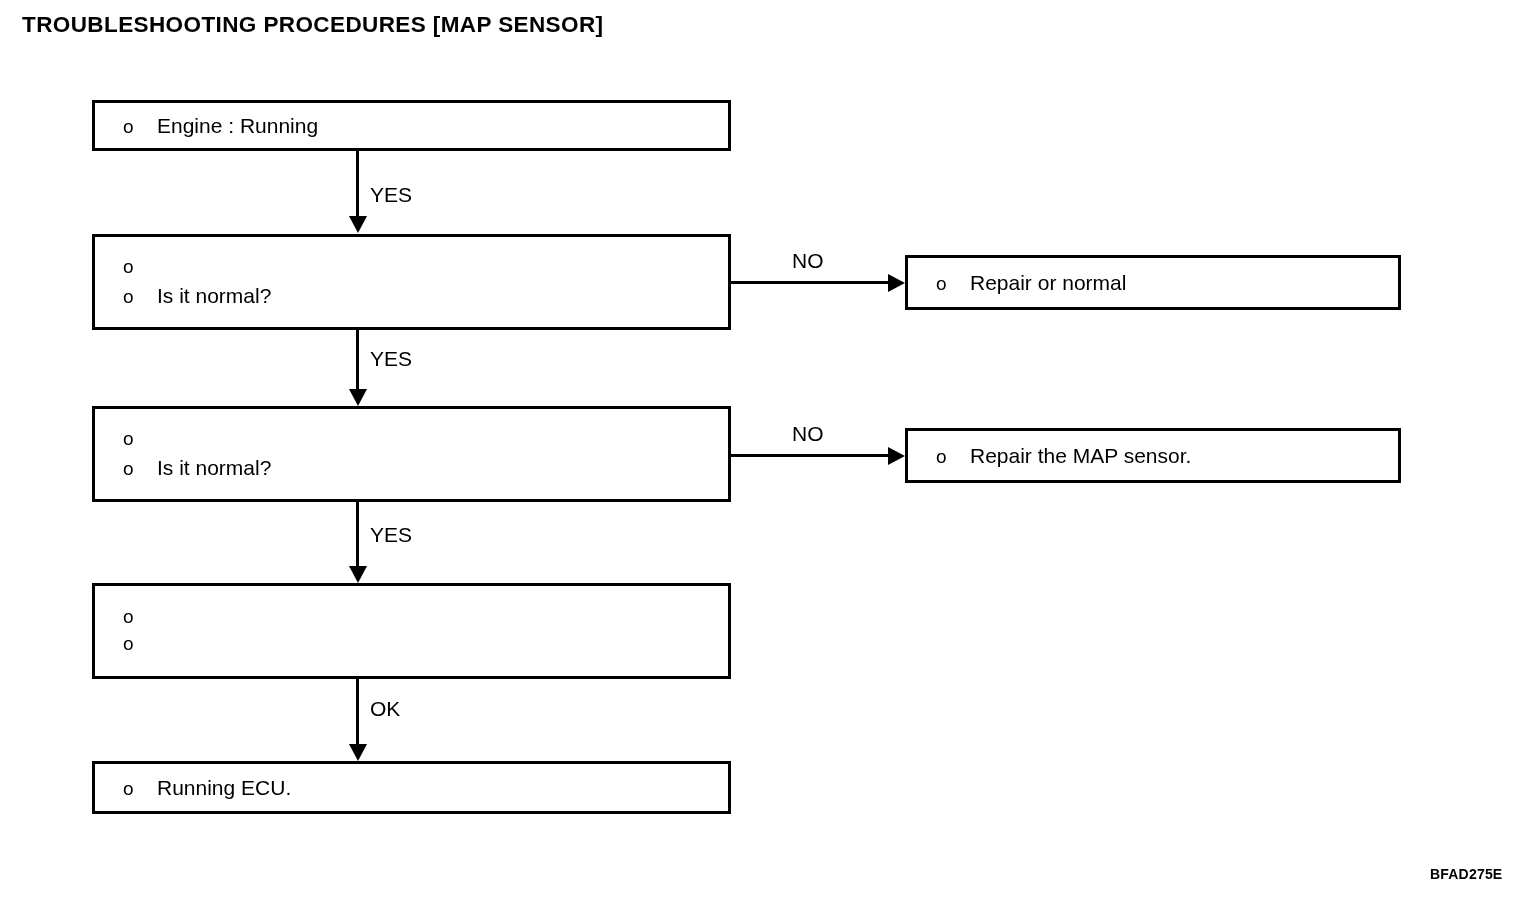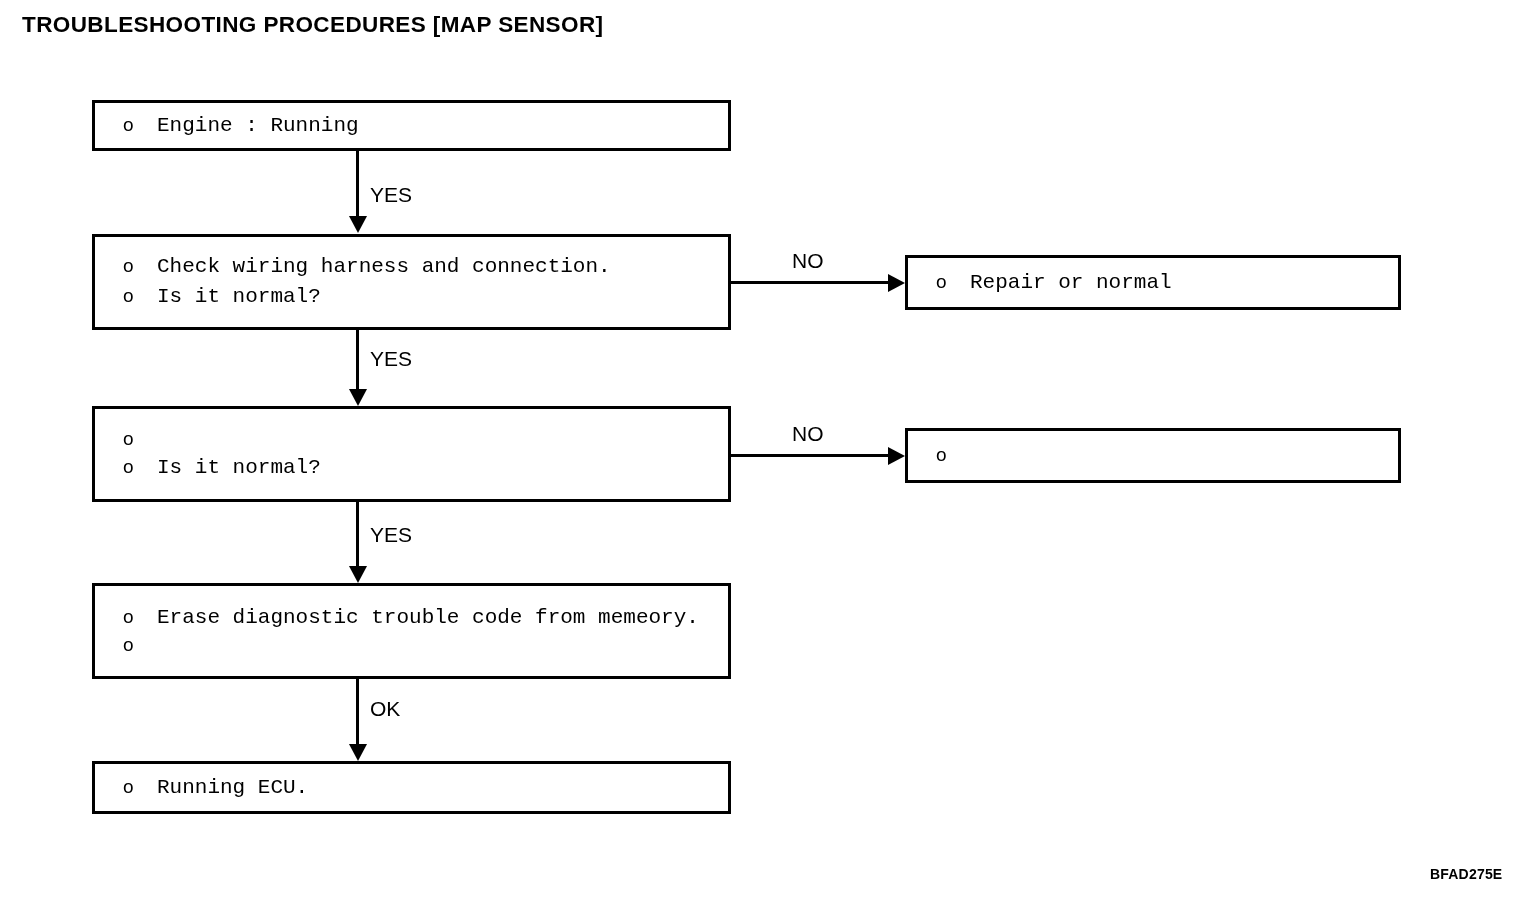--- a/index.html
+++ b/index.html
@@ -57,21 +57,20 @@
     line-height: 1.42;
   }
   .bullet-o {
     display: inline-block;
     width: 34px;
     flex: 0 0 34px;
     font-size: 19px;
   }
   .flow-text {
     display: inline-block;
-    font-family: Liberation Mono, monospace;
   }
 
   
   #box-engine-running   { left: 92px;  top: 100px; width: 639px; height: 51px; }
   #box-check-wiring     { left: 92px;  top: 234px; width: 639px; height: 96px; }
   #box-check-map-volt   { left: 92px;  top: 406px; width: 639px; height: 96px; }
   #box-erase-dtc        { left: 92px;  top: 583px; width: 639px; height: 96px; }
   #box-replace-ecu      { left: 92px;  top: 761px; width: 639px; height: 53px; }
 
   #box-repair-replace   { left: 905px; top: 255px; width: 496px; height: 55px; }
@@ -156,42 +155,40 @@
   <div class="flow-box" id="box-engine-running">
     <div class="flow-line">
       <span class="bullet-o">o</span>
       <span class="flow-text">Engine : Running</span>
     </div>
   </div>
 
   <div class="flow-box" id="box-check-wiring">
     <div class="flow-line">
       <span class="bullet-o">o</span>
-      <span class="flow-text">Check wiring harness and connection.</span>
     </div>
     <div class="flow-line">
       <span class="bullet-o">o</span>
       <span class="flow-text">Is it normal?</span>
     </div>
   </div>
 
   <div class="flow-box" id="box-check-map-volt">
     <div class="flow-line">
       <span class="bullet-o">o</span>
     </div>
     <div class="flow-line">
       <span class="bullet-o">o</span>
       <span class="flow-text">Is it normal?</span>
     </div>
   </div>
 
   <div class="flow-box" id="box-erase-dtc">
     <div class="flow-line">
       <span class="bullet-o">o</span>
-      <span class="flow-text">Erase diagnostic trouble code from memeory.</span>
     </div>
     <div class="flow-line">
       <span class="bullet-o">o</span>
     </div>
   </div>
 
   <div class="flow-box" id="box-replace-ecu">
     <div class="flow-line">
       <span class="bullet-o">o</span>
       <span class="flow-text">Running ECU.</span>
@@ -201,20 +198,21 @@
   <div class="flow-box" id="box-repair-replace">
     <div class="flow-line">
       <span class="bullet-o">o</span>
       <span class="flow-text">Repair or normal</span>
     </div>
   </div>
 
   <div class="flow-box" id="box-repair-map">
     <div class="flow-line">
       <span class="bullet-o">o</span>
+      <span class="flow-text">Repair the MAP sensor.</span>
     </div>
   </div>
 
   <div class="v-line" id="conn-v-1"></div>
   <div class="arrow-down" id="arrow-v-1"></div>
 
   <div class="v-line" id="conn-v-2"></div>
   <div class="arrow-down" id="arrow-v-2"></div>
 
   <div class="v-line" id="conn-v-3"></div>

